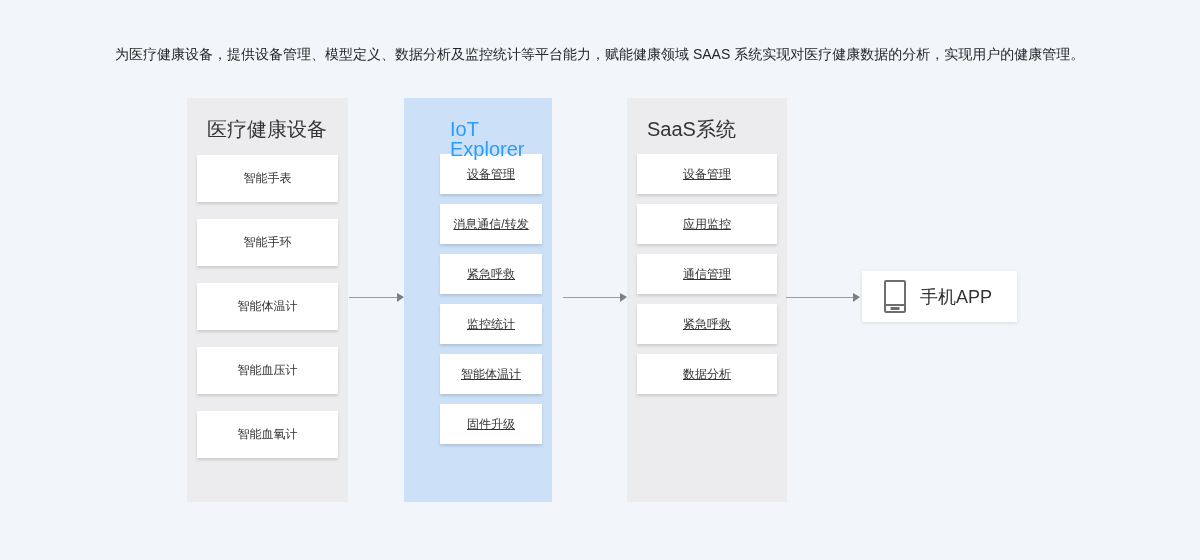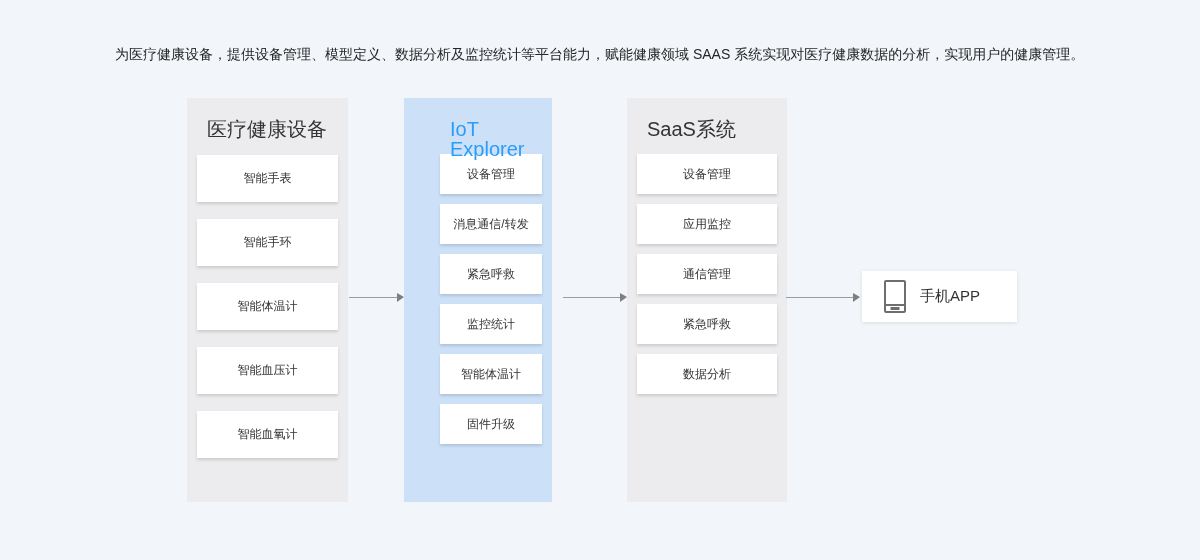--- a/index.html
+++ b/index.html
@@ -38,21 +38,21 @@
   }
   .col-title.blue{color:var(--accent-blue);}
   .node{
     background:var(--node-bg);
     display:flex;align-items:center;justify-content:center;
     font-size:12px;color:var(--text-dark);
     box-shadow:0 2px 3px rgba(0,0,0,0.14);
   }
   .col-devices .node{height:47px;margin-top:17px;}
   .col-devices .node:first-child{margin-top:16px;}
-  .col-iot .node,.col-saas .node{height:40px;margin-top:10px;}
+  .col-iot .node,.col-saas .node{height:40px;margin-top:10px;text-decoration:underline;}
   .col-iot .node:first-child,.col-saas .node:first-child{margin-top:15px;}
   .arrow{
     position:absolute;top:297px;height:1px;background:var(--arrow-gray);
   }
   .arrow::after{
     content:"";position:absolute;right:-7px;top:-4px;width:0;height:0;
     border-left:7px solid var(--arrow-head);
     border-top:4px solid transparent;
     border-bottom:5px solid transparent;
   }
@@ -69,21 +69,21 @@
     border:2px solid var(--icon-gray);border-radius:2px;margin-left:22px;
   }
   .phone-divider{
     position:absolute;left:0;right:0;bottom:5px;height:2px;
     background:var(--icon-gray);
   }
   .phone-home{
     position:absolute;left:50%;transform:translateX(-50%);bottom:1px;
     width:9px;height:3px;background:var(--icon-gray);
   }
-  .endpoint-label{margin-left:14px;font-size:15px;color:var(--text-dark);}
+  .endpoint-label{margin-left:14px;font-size:18px;color:var(--text-dark);}
 </style>
 </head>
 <body>
 
 <div>
   <p class="description">为医疗健康设备，提供设备管理、模型定义、数据分析及监控统计等平台能力，赋能健康领域 SAAS 系统实现对医疗健康数据的分析，实现用户的健康管理。</p>
 
   <div>
 
     <section class="column col-devices">

